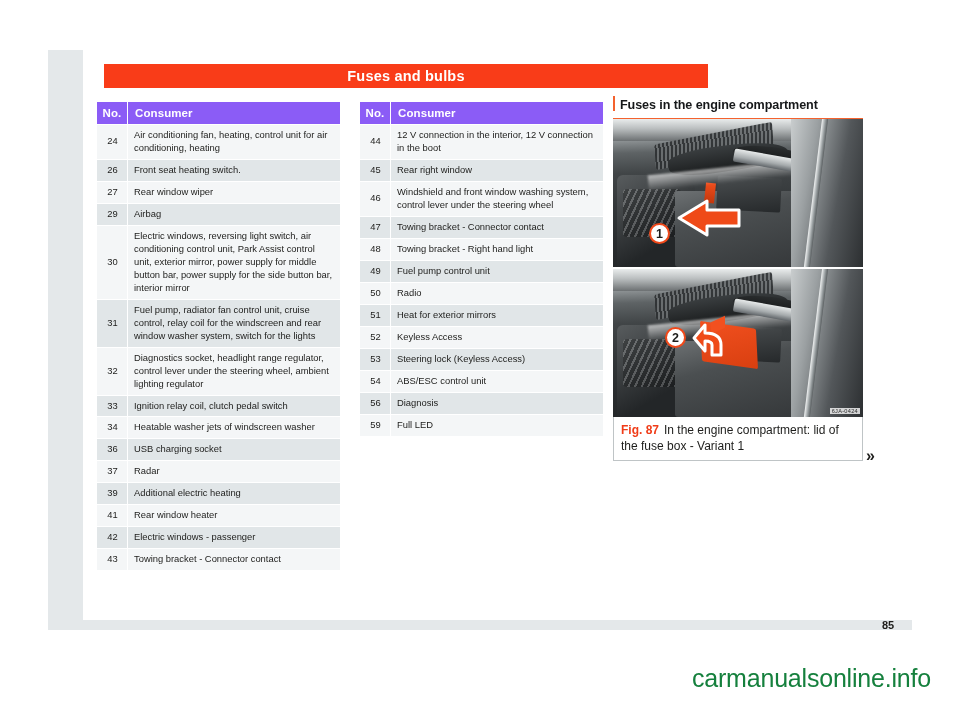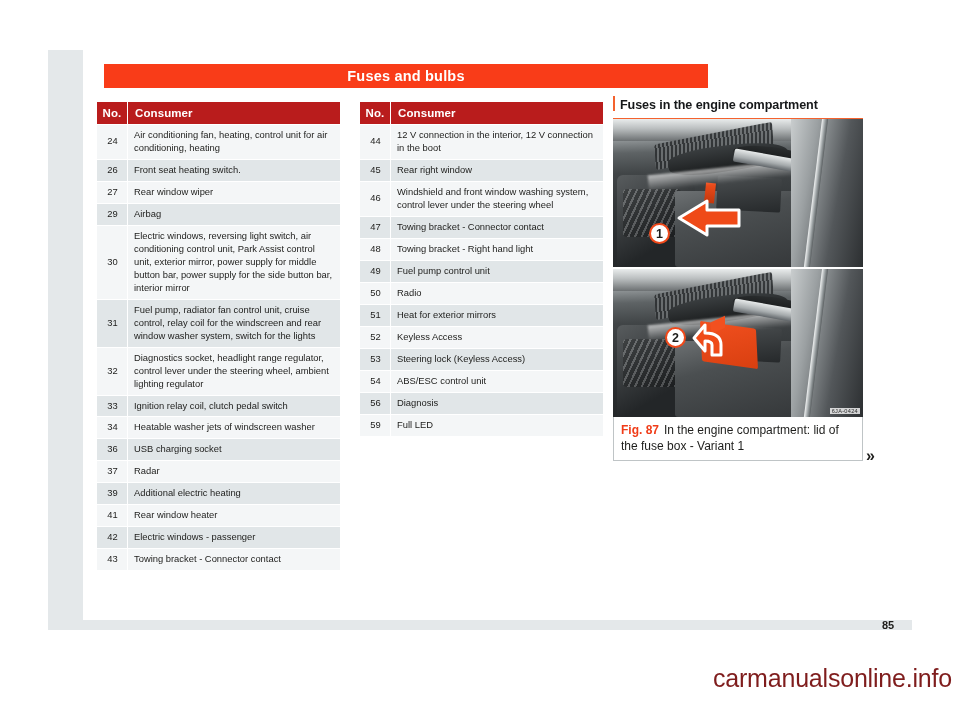--- a/index.html
+++ b/index.html
@@ -58,21 +58,21 @@
   #col-left  { left: 97px;  width: 243px; }
   #col-right { left: 360px; width: 243px; }
 
   table.fuse-table {
     border-collapse: separate;
     border-spacing: 0 1px;
     width: 100%;
     table-layout: fixed;
   }
   table.fuse-table th {
-    background: #b91c1c;
+    background: #8b5cf6;
     color: #ffffff;
     font-size: 11.5px;
     font-weight: bold;
     text-align: left;
     padding: 5px 6px 5px 7px;
     letter-spacing: .1px;
   }
   table.fuse-table th.th-no { width: 30px; text-align: center; padding-left: 0; padding-right: 0;}
   table.fuse-table th.th-con { border-left: 1px solid #ffffff; }
 
@@ -289,24 +289,24 @@
     font-weight: bold;
     color: #1d1d1b;
   }
 
   
   #bottom-watermark {
     position: absolute;
     left: 0; top: 664px;
     width: 960px;
     text-align: right;
-    padding-right: 8px;
+    padding-right: 29px;
     box-sizing: border-box;
     font-size: 25px;
-    color: #7f1d1d;
+    color: #15803d;
     letter-spacing: -.2px;
     font-family: "Liberation Sans", sans-serif;
   }
 </style>
 </head>
 <body>
 
 <div id="page-shell"></div>
 <div id="page-white"></div>
 

